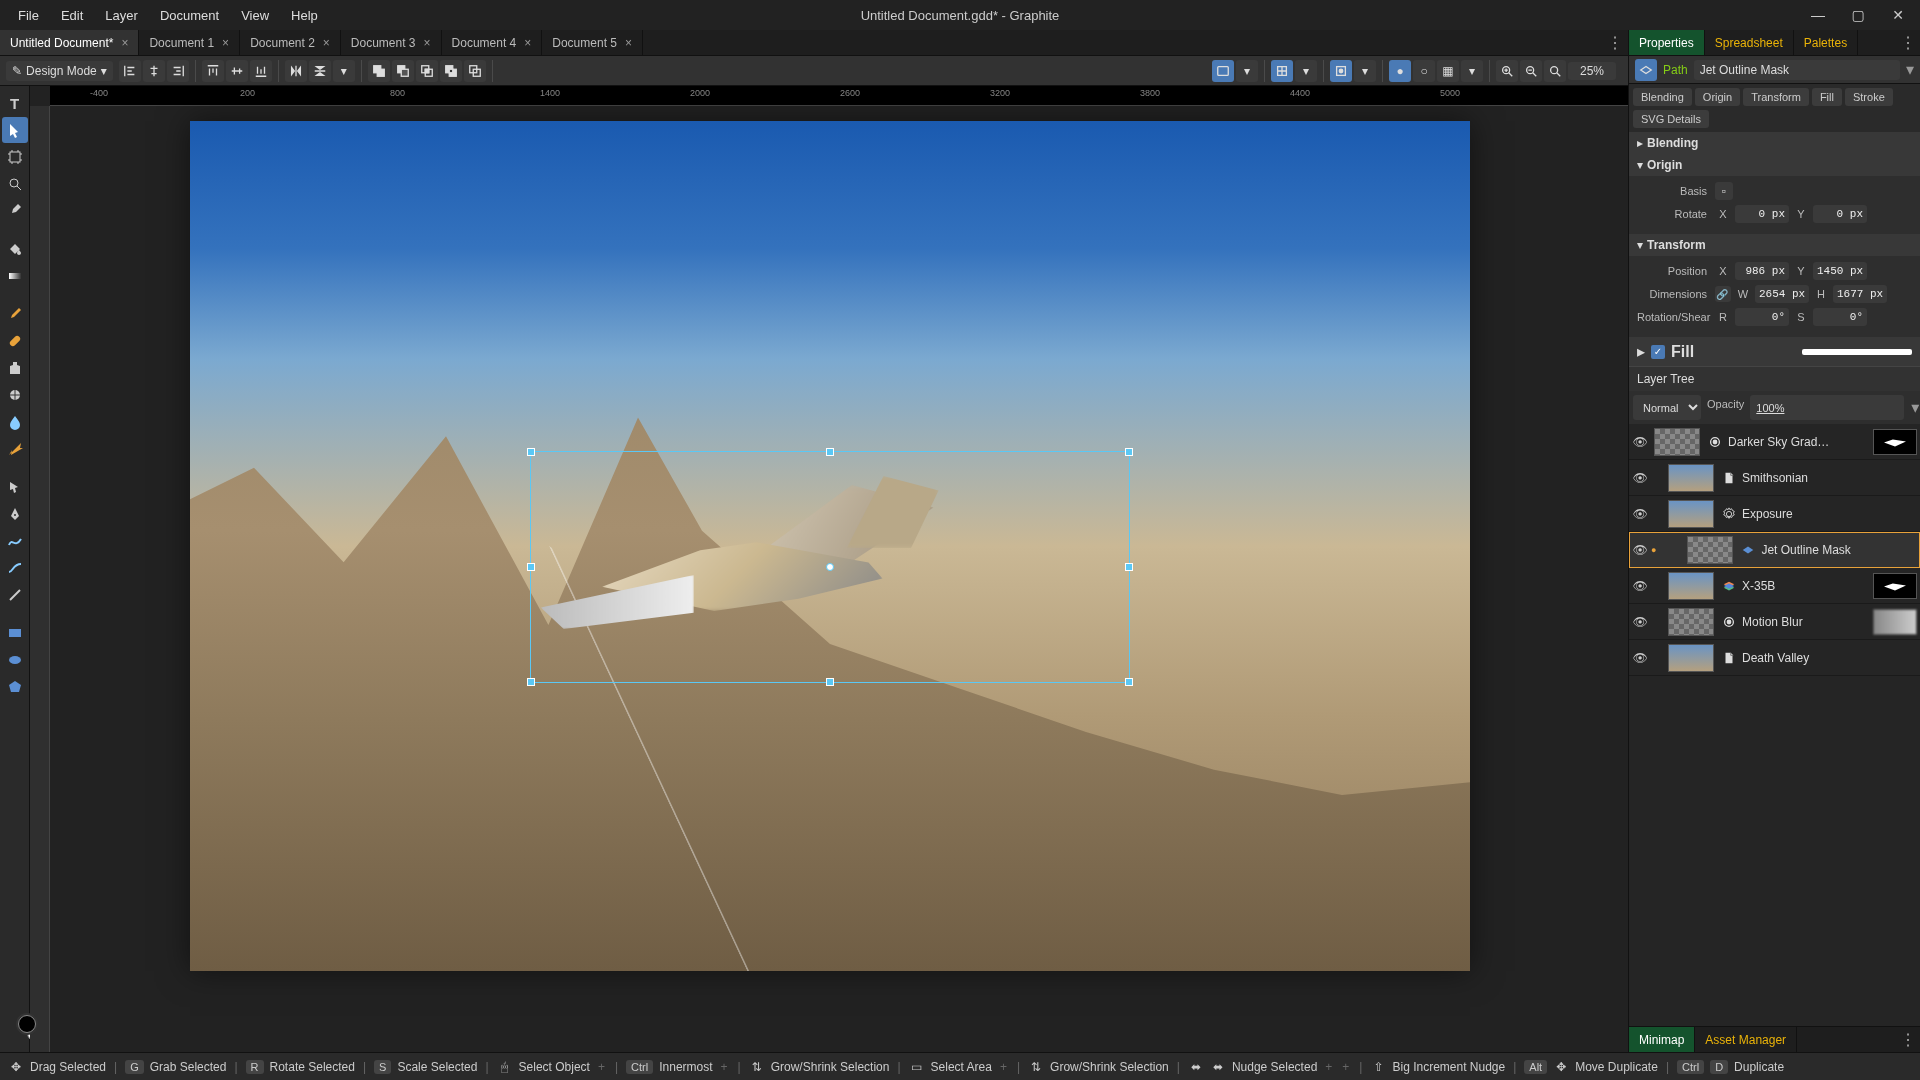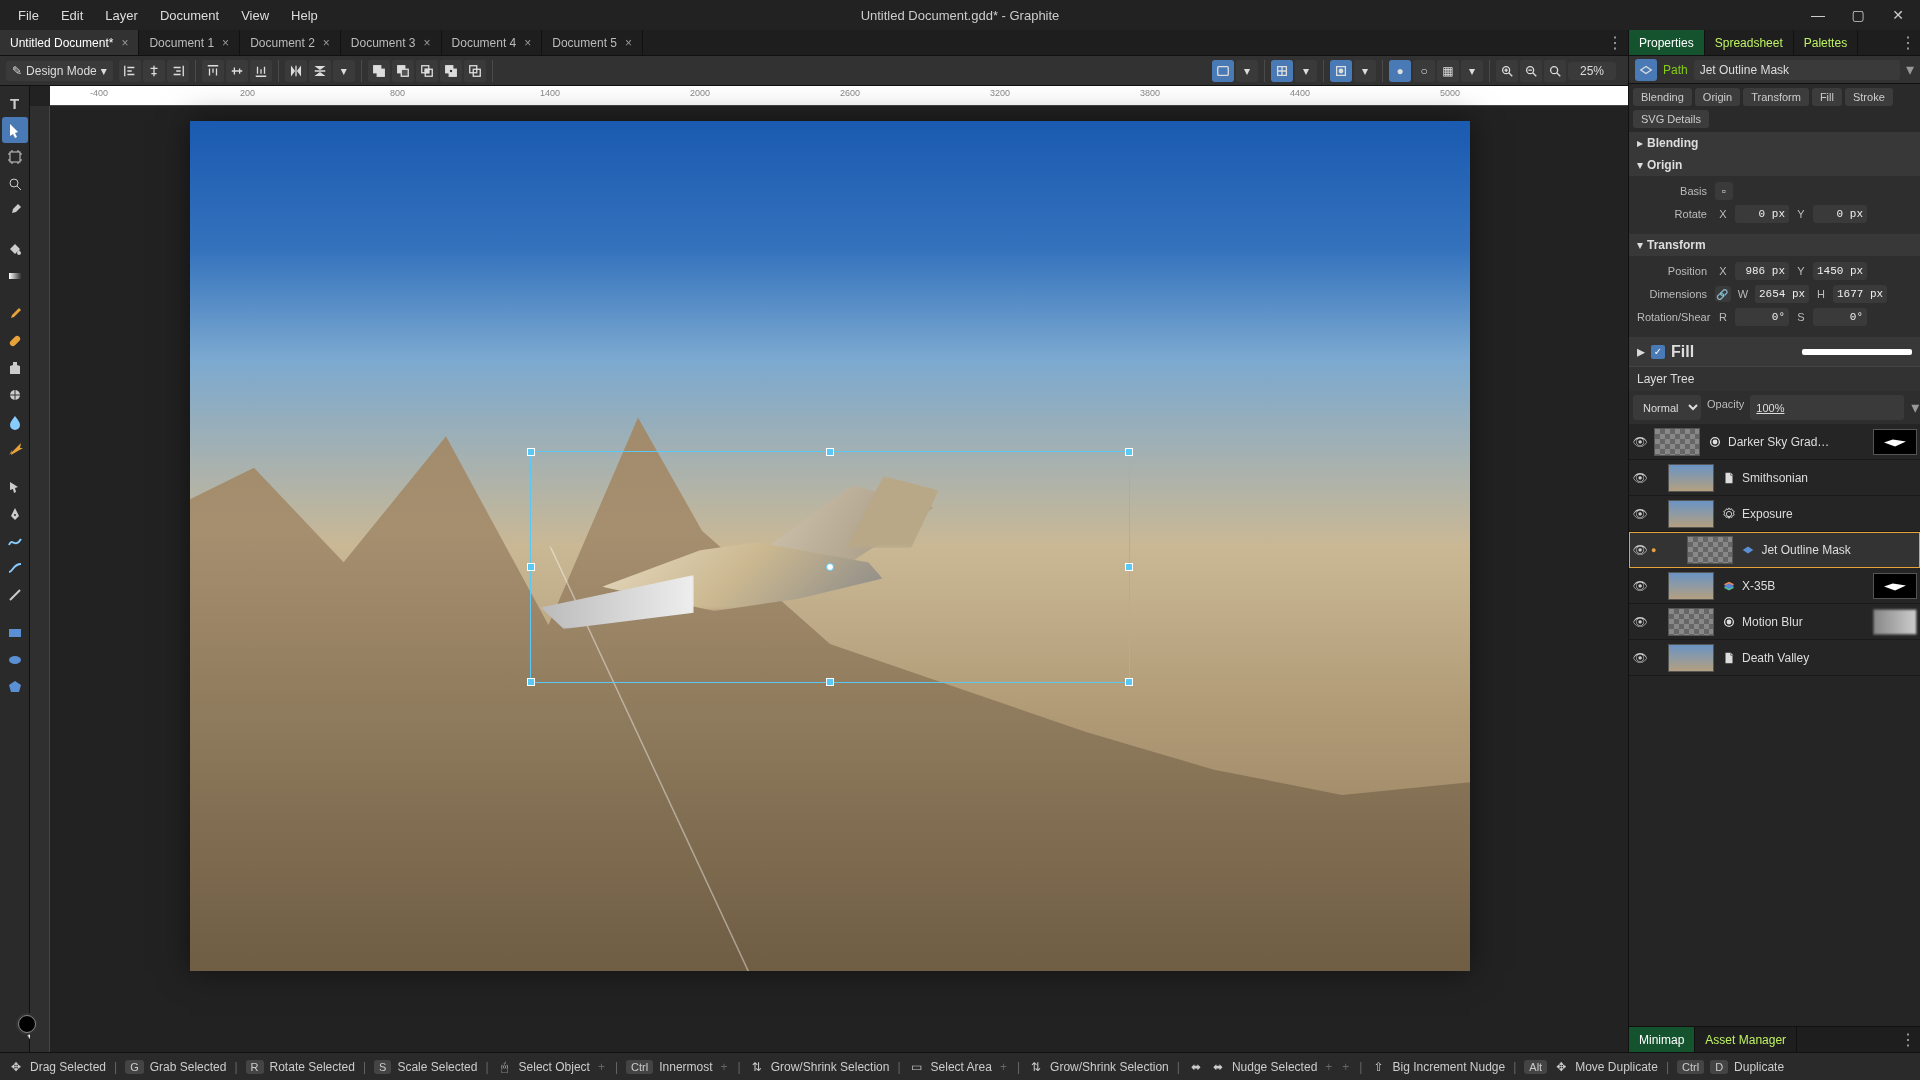--- a/index.html
+++ b/index.html
@@ -31,21 +31,21 @@
 .zoom-box { background:#3a3a3a; border:none; color:#ddd; font-size:12px; padding:2px 6px; width:48px; text-align:center; border-radius:3px; }
 
 .workspace { flex:1; display:flex; }
 .toolbox { width:30px; background:#2a2a2a; display:flex; flex-direction:column; align-items:center; padding-top:4px; gap:1px; border-right:1px solid #111; }
 .tool { width:26px; height:26px; display:flex; align-items:center; justify-content:center; cursor:pointer; border-radius:3px; color:#ccc; }
 .tool.active { background:#4a7ab5; color:#fff; }
 .tool-gap { height:10px; }
 .tool svg { width:16px; height:16px; }
 
 .canvas-area { flex:1; background:#222; position:relative; overflow:hidden; }
-.ruler-h { position:absolute; top:0; left:20px; right:0; height:20px; background:#ffffff; font-size:9px; color:#888; display:flex; border-bottom:1px solid #444;}
+.ruler-h { position:absolute; top:0; left:20px; right:0; height:20px; background:#000000; font-size:9px; color:#888; display:flex; border-bottom:1px solid #444;}
 .ruler-h span { position:absolute; top:2px; font-size:9px;}
 .ruler-v { position:absolute; top:20px; left:0; width:20px; bottom:0; background:#2f2f2f; border-right:1px solid #444; }
 .canvas-viewport { position:absolute; left:20px; top:20px; right:0; bottom:0; background:#222; }
 .doc-image { position:absolute; left:140px; top:15px; width:1280px; height:850px;
   background:linear-gradient(to bottom,#1a5ab0 0%,#3472bd 15%,#7ba9d0 28%,#cab895 50%,#b09a76 70%,#8a7456 100%);
   box-shadow:0 0 30px rgba(0,0,0,0.5); overflow:hidden;}
 .mountain { position:absolute; left:0; top:26%; width:100%; height:74%;
   background:linear-gradient(to bottom,#9d8869 0%,#a68f6f 30%,#8e7a5c 60%,#6f5d44 100%);
   clip-path:polygon(0 25%,5% 20%,12% 35%,20% 15%,28% 45%,35% 12%,40% 30%,50% 48%,60% 55%,70% 62%,80% 68%,90% 72%,100% 70%,100% 100%,0 100%);
 }
@@ -71,21 +71,21 @@
 .h-nw{top:-4px;left:-4px;}.h-n{top:-4px;left:calc(50% - 4px);}.h-ne{top:-4px;right:-4px;}
 .h-w{top:calc(50% - 4px);left:-4px;}.h-e{top:calc(50% - 4px);right:-4px;}
 .h-sw{bottom:-4px;left:-4px;}.h-s{bottom:-4px;left:calc(50% - 4px);}.h-se{bottom:-4px;right:-4px;}
 .h-c{top:calc(50% - 4px);left:calc(50% - 4px);background:#fff;border:1px solid #5ac8f5;border-radius:50%;}
 .swatches { margin-top:auto; padding:6px 0; display:flex; flex-direction:column; align-items:center; position:relative; height:40px;}
 .swatch-a{width:18px;height:18px;background:#000;border:1px solid #888;border-radius:50%;position:absolute;top:3px;left:3px;z-index:2;box-shadow:0 0 0 2px #333;}
 .swatch-b{width:18px;height:18px;background:#fff;border:1px solid #888;border-radius:50%;position:absolute;top:12px;left:12px;}
 
 
 .panel-tabs { height:26px; background:#1e1e1e; display:flex; align-items:stretch; border-bottom:1px solid #111; }
-.ptab { padding:0 10px; display:flex; align-items:center; font-size:12px; color:#bef264; cursor:pointer; border-right:1px solid #111;}
+.ptab { padding:0 10px; display:flex; align-items:center; font-size:12px; color:#eab308; cursor:pointer; border-right:1px solid #111;}
 .ptab.active { background:#14532d; color:#fff; }
 .path-row { height:28px; background:#323232; display:flex; align-items:center; padding:0 6px; gap:6px; border-bottom:1px solid #111;}
 .path-label { font-size:12px; color:#84cc16; }
 .path-field { flex:1; background:#3a3a3a; border:none; color:#ddd; font-size:12px; padding:3px 6px; border-radius:3px; }
 .chip-row { display:flex; gap:3px; padding:4px; background:#2a2a2a; flex-wrap:wrap;}
 .chip { background:#3c3c3c; padding:3px 8px; font-size:11px; border-radius:3px; cursor:pointer; color:#ccc;}
 .section-hdr { background:#383838; padding:4px 8px; font-size:12px; display:flex; align-items:center; gap:4px; cursor:pointer;}
 .section-body { padding:6px 8px; background:#2e2e2e; font-size:11px; }
 .prop-row { display:flex; align-items:center; margin-bottom:5px; gap:4px; }
 .prop-label { width:74px; text-align:right; color:#bbb; font-size:11px; padding-right:4px;}

